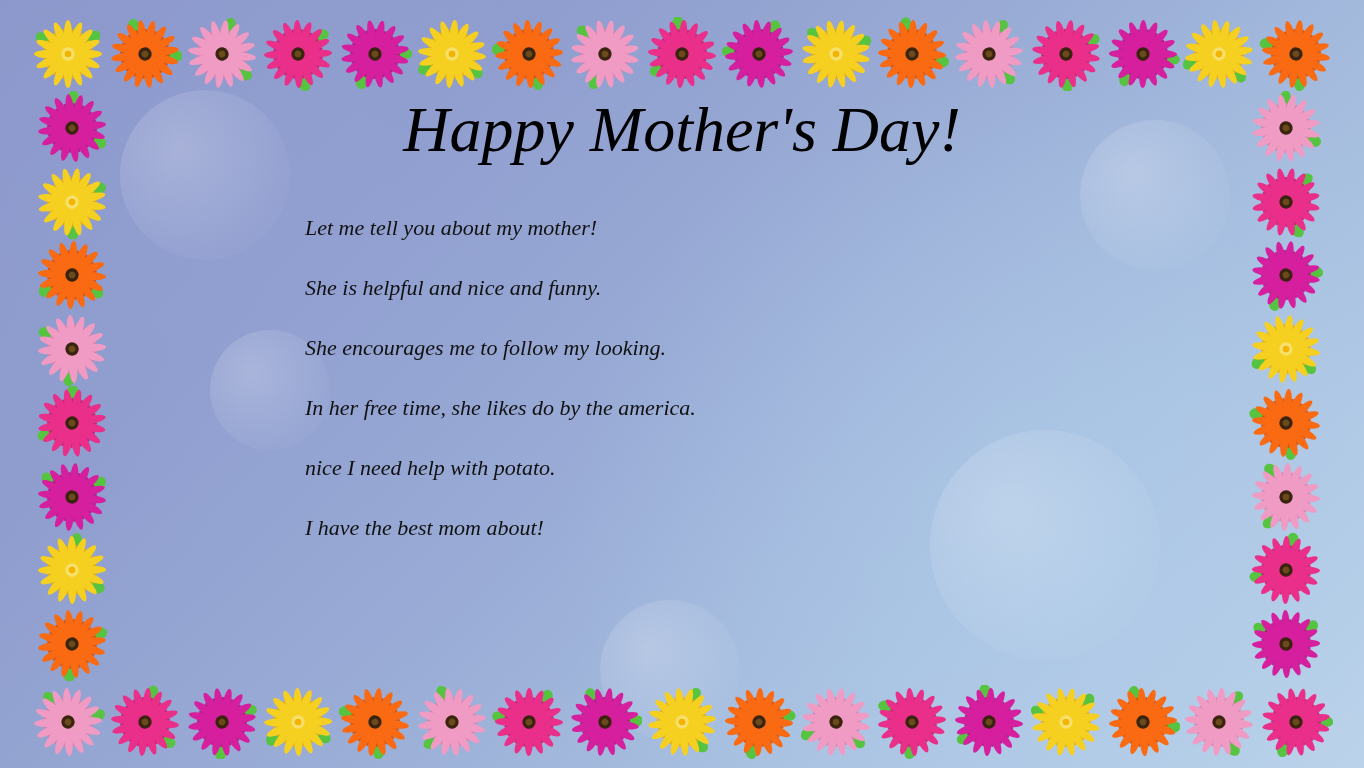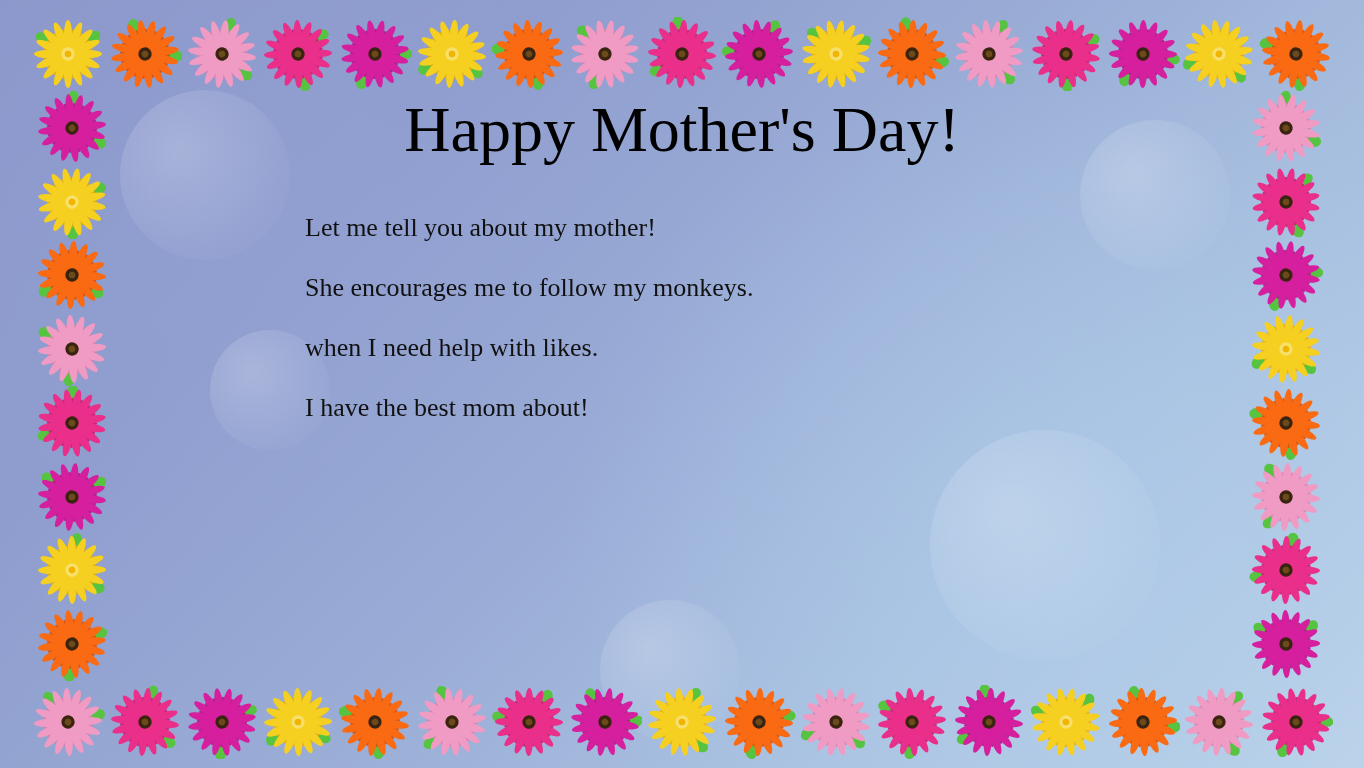--- a/index.html
+++ b/index.html
@@ -14,20 +14,21 @@
   }
   .card {
     position: relative;
     width: 1364px;
     height: 768px;
     background:
       radial-gradient(circle at 78% 72%, rgba(175,205,235,0.55) 0%, rgba(175,205,235,0) 42%),
       radial-gradient(circle at 20% 30%, rgba(150,165,215,0.35) 0%, rgba(150,165,215,0) 50%),
       linear-gradient(135deg, #8b95c9 0%, #8e9ccd 25%, #9aadd6 50%, #a8c0e0 72%, #bdd4ea 100%);
     overflow: hidden;
+    font-style: italic;
   }
   
   .bokeh {
     position: absolute;
     border-radius: 50%;
     background: radial-gradient(circle at 35% 35%, rgba(255,255,255,0.22), rgba(255,255,255,0.04) 70%, rgba(255,255,255,0) 100%);
     pointer-events: none;
   }
   .b1 { left: 120px; top: 90px;  width: 170px; height: 170px; }
   .b2 { left: 210px; top: 330px; width: 120px; height: 120px; }
@@ -56,21 +57,21 @@
     font-weight: normal;
   }
 
   .body-text {
     position: absolute;
     left: 305px;
     top: 198px;
     width: 860px;
   }
   .line {
-    font-size: 26px;
+    font-size: 22px;
     line-height: 60px;
     color: #111111;
     white-space: nowrap;
   }
 
   
   .border-flowers { position: absolute; left: 0; top: 0; width: 1364px; height: 768px; z-index: 3; }
   .flower { position: absolute; width: 74px; height: 74px; }
   .flower svg { display: block; width: 100%; height: 100%; }
 </style>
@@ -2186,19 +2187,21 @@
           </g>
         </svg>
       </div>
     </div>
 
   <div class="content">
     <div class="title">Happy Mother's Day!</div>
 
     <div class="body-text">
       <div class="line">Let me tell you about my mother!</div>
-      <div class="line">She encourages me to follow my monkeys.</div>
-      <div class="line">when I need help with likes.</div>
+      <div class="line">She is helpful and nice and funny.</div>
+      <div class="line">She encourages me to follow my looking.</div>
+      <div class="line">In her free time, she likes do by the america.</div>
+      <div class="line">nice I need help with potato.</div>
       <div class="line">I have the best mom about!</div>
     </div>
   </div>
 
 </div>
 
 </body></html>

